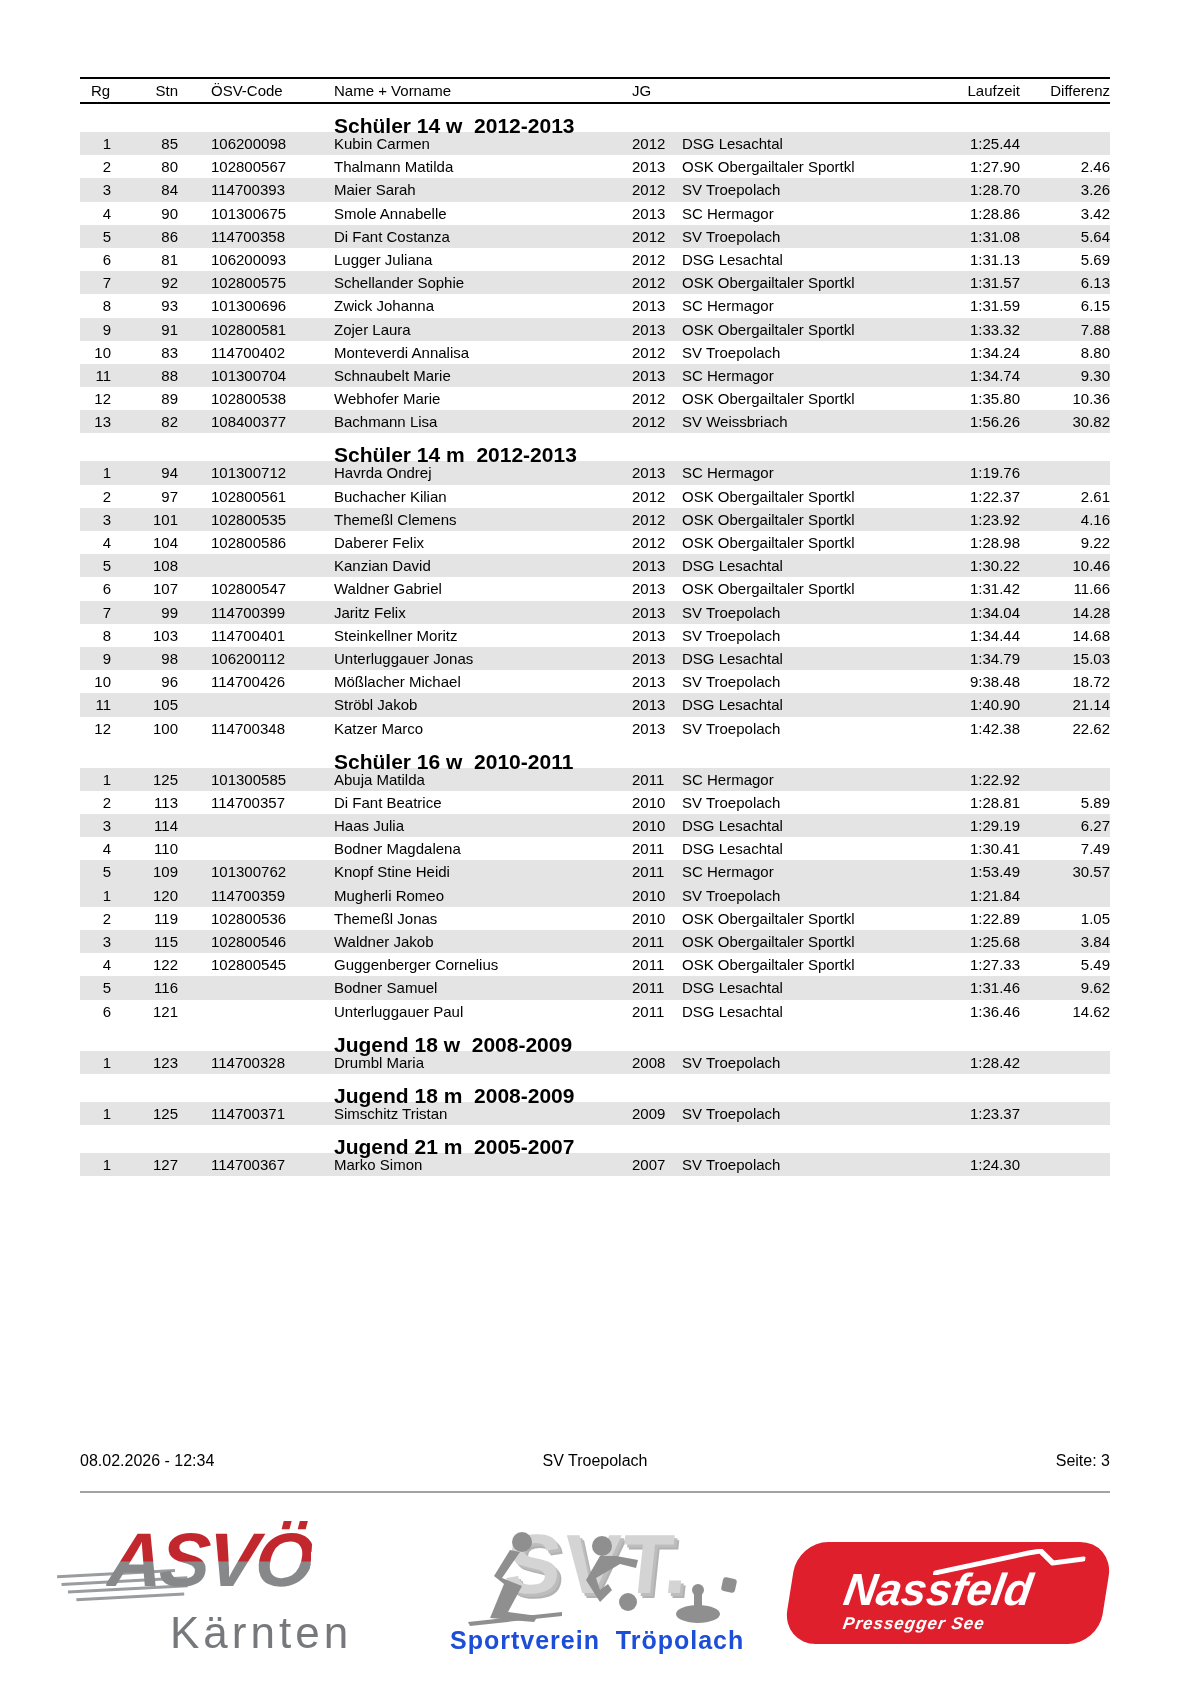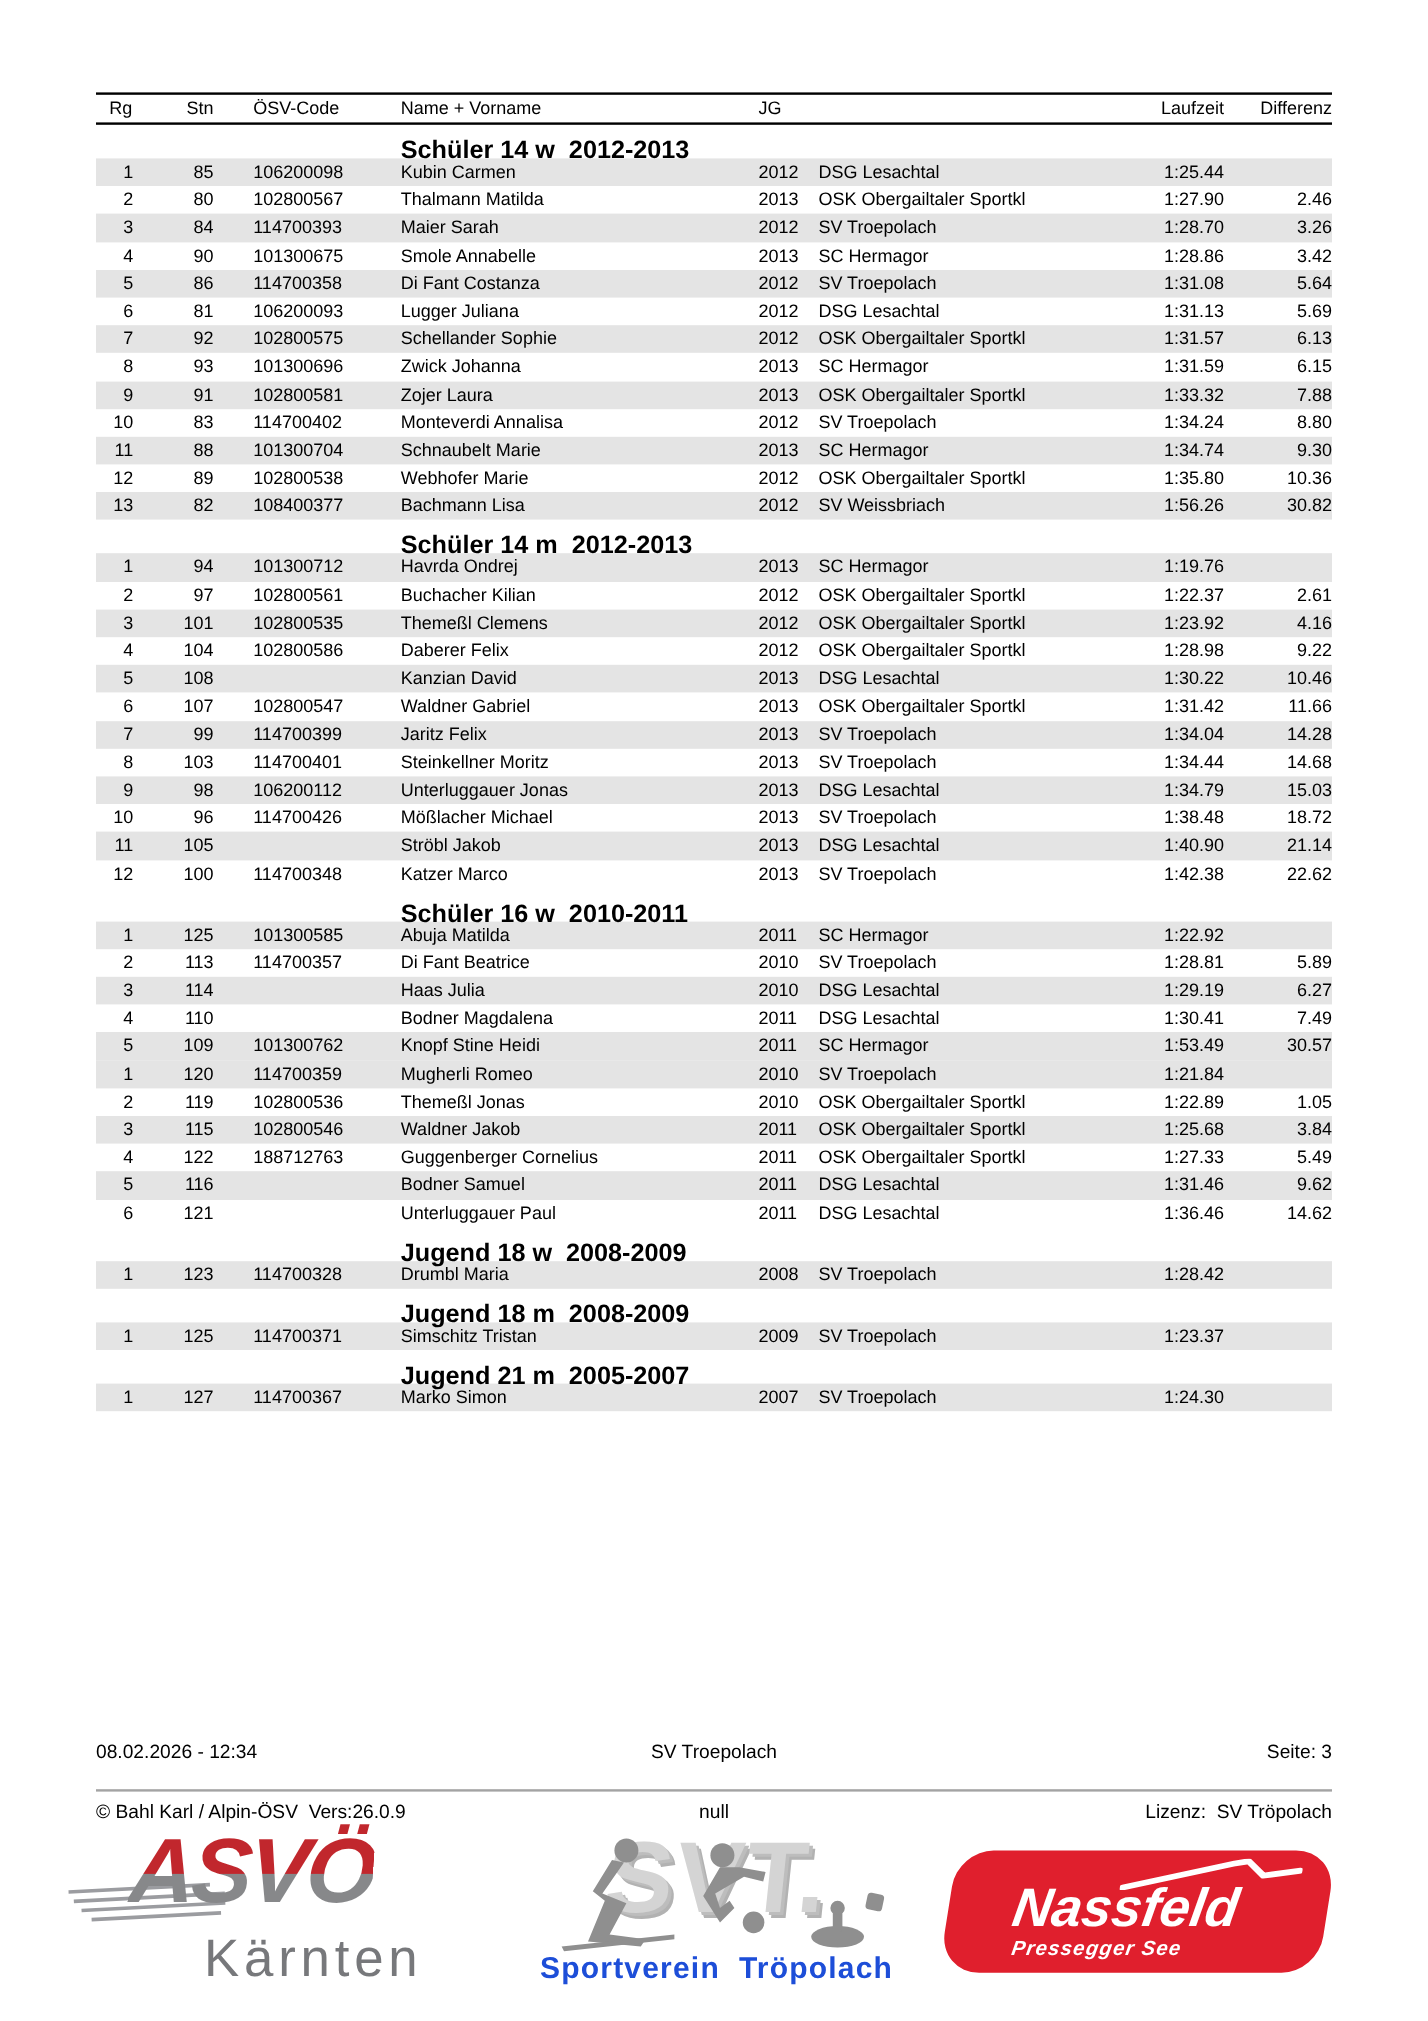--- a/index.html
+++ b/index.html
@@ -329,21 +329,21 @@
         <div class="c col-lauf">1:34.79</div>
         <div class="c col-diff">15.03</div>
       </div>
       <div class="row data-row">
         <div class="c col-rg">10</div>
         <div class="c col-stn">96</div>
         <div class="c col-code">114700426</div>
         <div class="c col-name">Mößlacher Michael</div>
         <div class="c col-jg">2013</div>
         <div class="c col-club">SV Troepolach</div>
-        <div class="c col-lauf">1:38.48</div>
+        <div class="c col-lauf">9:38.48</div>
         <div class="c col-diff">18.72</div>
       </div>
       <div class="row data-row shaded">
         <div class="c col-rg">11</div>
         <div class="c col-stn">105</div>
         <div class="c col-code"></div>
         <div class="c col-name">Ströbl Jakob</div>
         <div class="c col-jg">2013</div>
         <div class="c col-club">DSG Lesachtal</div>
         <div class="c col-lauf">1:40.90</div>
@@ -436,21 +436,21 @@
         <div class="c col-code">102800546</div>
         <div class="c col-name">Waldner Jakob</div>
         <div class="c col-jg">2011</div>
         <div class="c col-club">OSK Obergailtaler Sportkl</div>
         <div class="c col-lauf">1:25.68</div>
         <div class="c col-diff">3.84</div>
       </div>
       <div class="row data-row">
         <div class="c col-rg">4</div>
         <div class="c col-stn">122</div>
-        <div class="c col-code">188712763</div>
+        <div class="c col-code">102800545</div>
         <div class="c col-name">Guggenberger Cornelius</div>
         <div class="c col-jg">2011</div>
         <div class="c col-club">OSK Obergailtaler Sportkl</div>
         <div class="c col-lauf">1:27.33</div>
         <div class="c col-diff">5.49</div>
       </div>
       <div class="row data-row shaded">
         <div class="c col-rg">5</div>
         <div class="c col-stn">116</div>
         <div class="c col-code"></div>
@@ -504,25 +504,20 @@
         <div class="c col-diff"></div>
       </div>
     </div>
 </div>
 
 <div class="footer">
   <div class="f-line f1">
     <span class="f-left">08.02.2026 - 12:34</span>
     <span class="f-center">SV Troepolach</span>
     <span class="f-right">Seite: 3</span>
-  </div>
-  <div class="f-line f2">
-    <span class="f-left">© Bahl Karl / Alpin-ÖSV  Vers:26.0.9</span>
-    <span class="f-center">null</span>
-    <span class="f-right">Lizenz:  SV Tröpolach</span>
   </div>
 </div>
 
 <div class="logos">
 
   <div class="logo-asvo">
     <div class="asvo-lines">
         <i></i>
         <i></i>
         <i></i>

